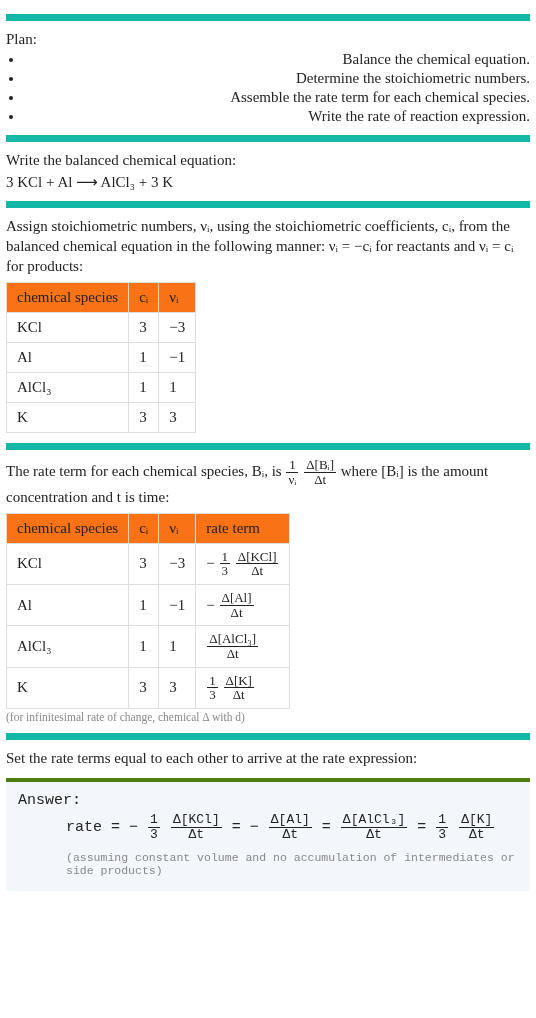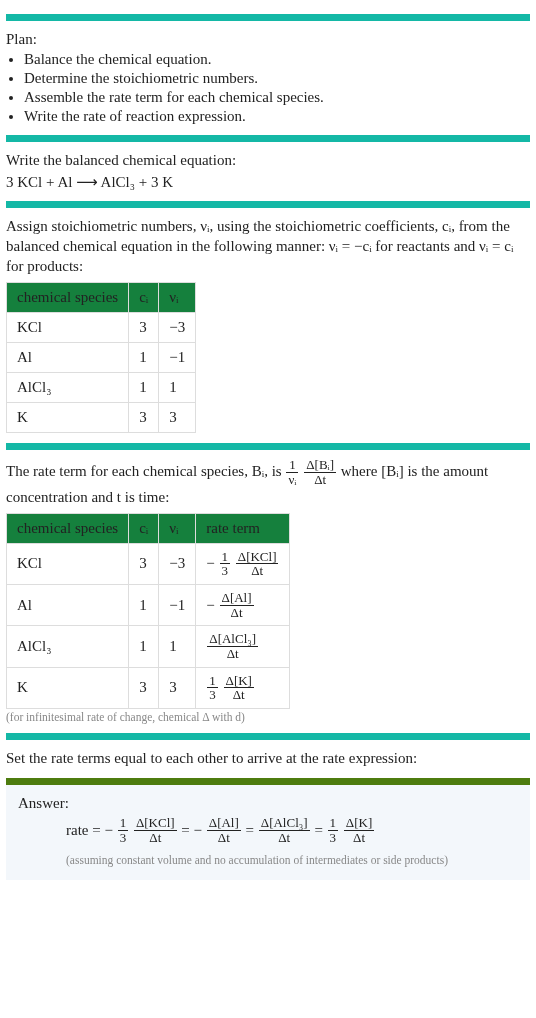--- a/index.html
+++ b/index.html
@@ -16,45 +16,46 @@
     width: 524px;
   }
   .section {
     border-top: 7px solid #14b8a6;
     margin-top: 10px;
     padding-top: 8px;
   }
   .section.first { border-top: none; margin-top: 0; padding-top: 0; }
   .block-text { line-height: 1.35; }
   .eq-line { margin: 2px 0 4px 0; }
-  ul.plan { list-style: disc; margin: 2px 0 2px 18px; padding: 0; }
+  ul.plan { list-style: disc; margin: 2px 0 2px 18px; padding: 0; text-align: right; }
   ul.plan li { margin: 2px 0; }
   table.tbl {
     border-collapse: collapse;
     margin-top: 6px;
   }
   table.tbl th, table.tbl td {
     border: 1px solid #ddd;
     padding: 6px 10px;
     text-align: left;
     font-family: Georgia, serif;
   }
-  table.tbl th { background: #15803d; font-weight: normal; }
+  table.tbl th { background: #f97316; font-weight: normal; }
   .num { text-align: center; }
   .rnum { text-align: right; }
   .smallnote {
     color: #888;
     font-size: 11.5px;
     margin-top: 2px;
   }
   .answer-box {
     background: #f3f7fb;
-    border-top: 7px solid #4d7c0f;
+    border-top: 4px solid #4d7c0f;
     padding: 10px 12px 14px 12px;
     margin-top: 10px;
+    font-family: Liberation Mono, monospace;
   }
   .answer-box .label { margin-bottom: 4px; }
   .answer-box .sub {
     color: #888;
     font-size: 11.5px;
     margin-top: 10px;
     padding-left: 48px;
   }
   .mi { }
   

